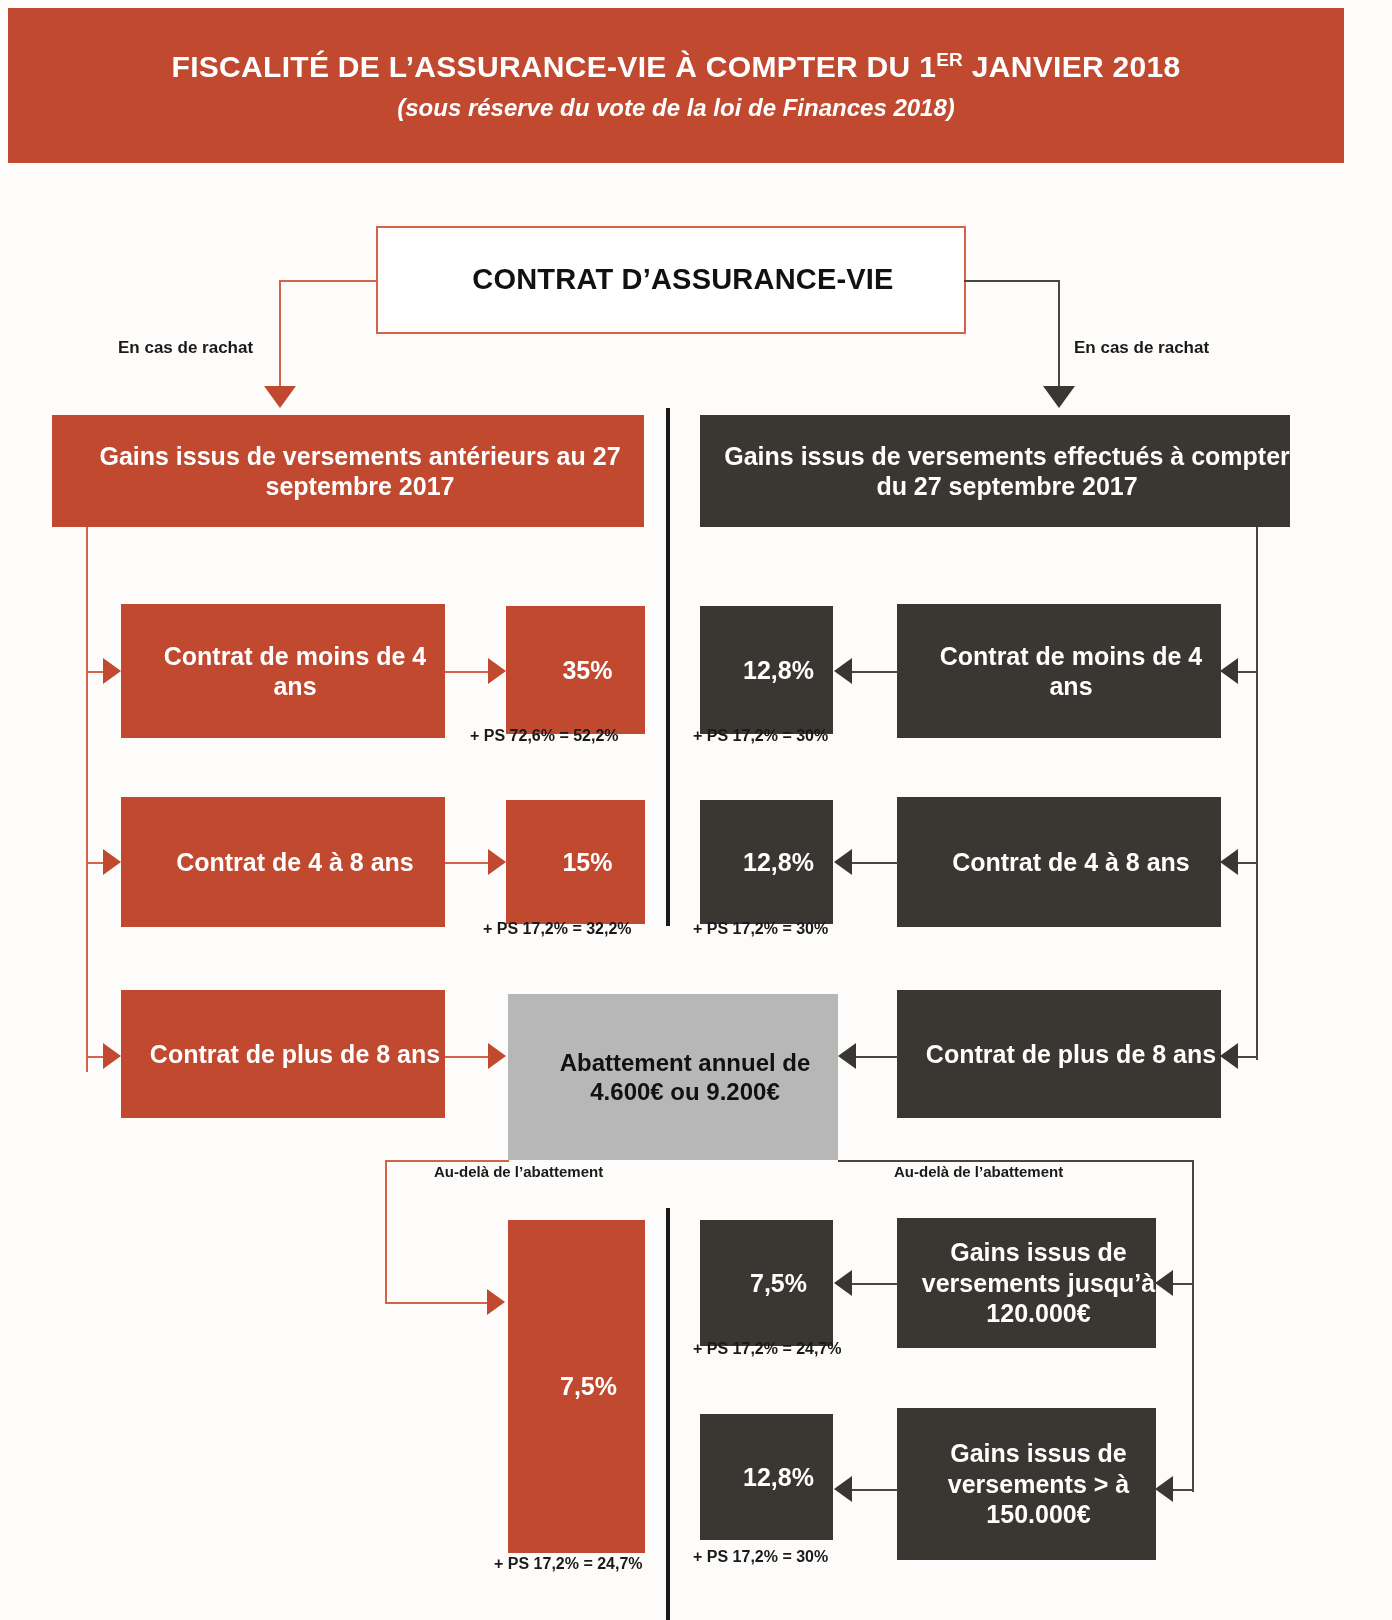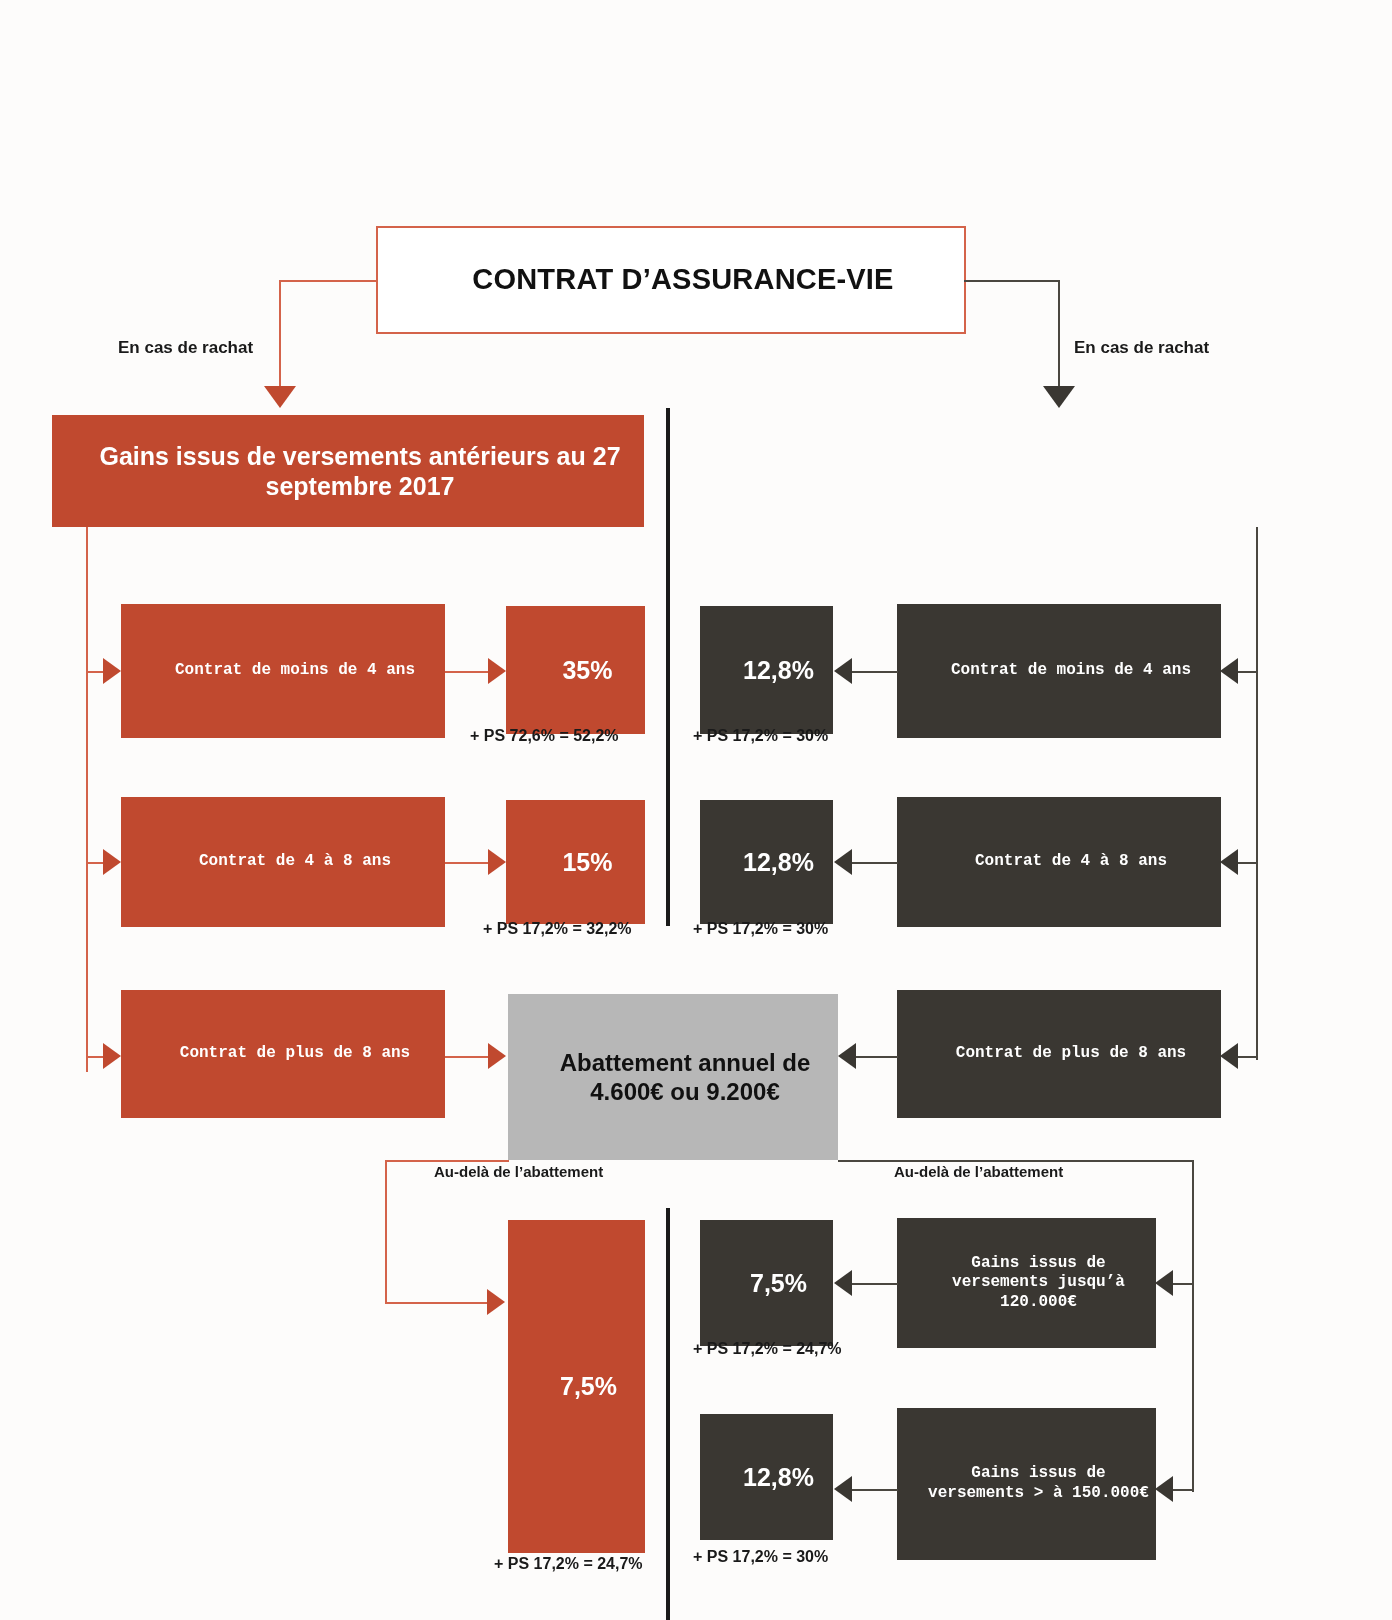--- a/index.html
+++ b/index.html
@@ -84,23 +84,22 @@
   .root-box {
     font-size: 29px;
     font-weight: bold;
     letter-spacing: 0.2px;
   }
   .cat-box {
     font-size: 25px;
     font-weight: bold;
   }
   .contract-box {
-    font-size: 16px;
-    font-weight: bold;
-    font-family: Liberation Mono, monospace;
+    font-size: 25px;
+    font-weight: bold;
   }
   .pct-box {
     font-size: 25px;
     font-weight: bold;
   }
   .abatt-box {
     font-size: 24px;
     font-weight: bold;
   }
 
@@ -174,20 +173,26 @@
     border-top: 13px solid transparent;
     border-bottom: 13px solid transparent;
     border-right: 18px solid #3a3732;
   }
 </style>
 </head>
 <body>
 
 <div id="page">
 
+  <div class="header-band">
+    <div class="header-title">
+      <span>FISCALITÉ DE L’ASSURANCE-VIE À COMPTER DU 1</span><sup>ER</sup><span> JANVIER 2018</span>
+    </div>
+    <div class="header-sub">(sous réserve du vote de la loi de Finances 2018)</div>
+  </div>
 
   <div class="box box-outline root-box" style="left:376px; top:226px; width:590px; height:108px;">CONTRAT D’ASSURANCE-VIE</div>
 
   <div class="ln ln-h orange-line" style="left:279px; top:280px; width:99px;"></div>
   <div class="ln ln-v orange-line" style="left:279px; top:280px; height:110px;"></div>
   <div class="arrow arrow-down-orange" style="left:264px; top:386px;"></div>
 
   <div class="ln ln-h dark-line" style="left:964px; top:280px; width:96px;"></div>
   <div class="ln ln-v dark-line" style="left:1058px; top:280px; height:110px;"></div>
   <div class="arrow arrow-down-dark" style="left:1043px; top:386px;"></div>
@@ -219,20 +224,21 @@
   <div class="ps-note" style="left:483px; top:920px;">+ PS 17,2% = 32,2%</div>
 
   <div class="ln ln-h orange-line" style="left:86px; top:1056px; width:20px;"></div>
   <div class="arrow arrow-right-orange" style="left:103px; top:1043px;"></div>
   <div class="box box-orange contract-box" style="left:121px; top:990px; width:324px; height:128px;">Contrat de plus de 8 ans</div>
   <div class="ln ln-h orange-line" style="left:445px; top:1056px; width:45px;"></div>
   <div class="arrow arrow-right-orange" style="left:488px; top:1043px;"></div>
 
   <div class="box box-gray abatt-box" style="left:508px; top:994px; width:330px; height:166px;">Abattement annuel de 4.600€ ou 9.200€</div>
 
+  <div class="box box-dark cat-box" style="left:700px; top:415px; width:590px; height:112px;">Gains issus de versements effectués à compter du 27 septembre 2017</div>
 
   <div class="ln ln-v dark-line" style="left:1256px; top:527px; height:533px;"></div>
 
   <div class="ln ln-h dark-line" style="left:1238px; top:671px; width:20px;"></div>
   <div class="arrow arrow-left-dark" style="left:1220px; top:658px;"></div>
   <div class="box box-dark contract-box" style="left:897px; top:604px; width:324px; height:134px;">Contrat de moins de 4 ans</div>
   <div class="ln ln-h dark-line" style="left:852px; top:671px; width:46px;"></div>
   <div class="arrow arrow-left-dark" style="left:834px; top:658px;"></div>
   <div class="box box-dark pct-box" style="left:700px; top:606px; width:133px; height:128px;">12,8%</div>
   <div class="ps-note" style="left:693px; top:727px;">+ PS 17,2% = 30%</div>

